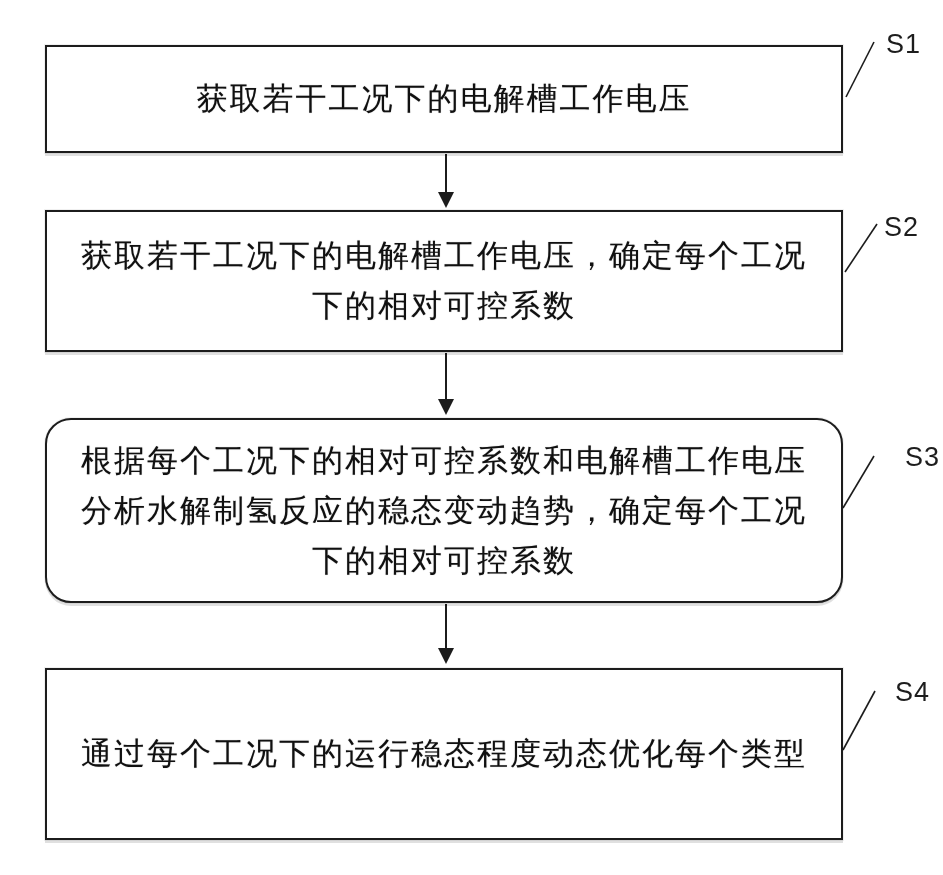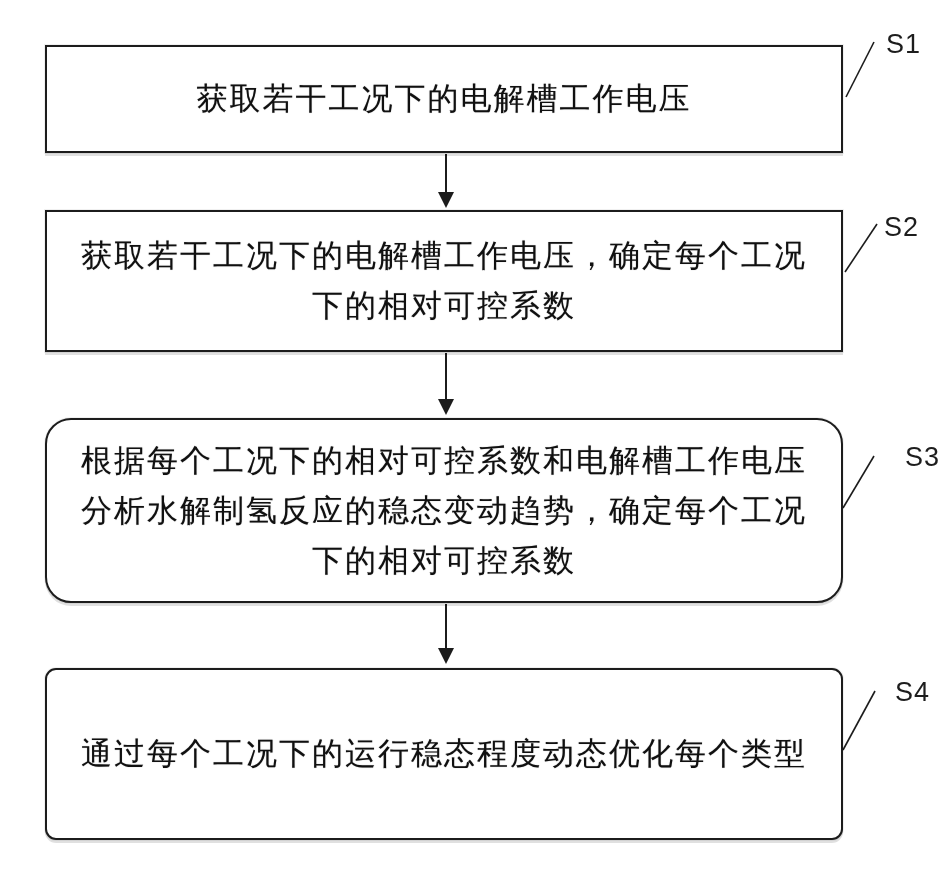--- a/index.html
+++ b/index.html
@@ -42,21 +42,21 @@
     color: #101010;
     font-weight: 400;
     font-size: 31px;
     line-height: 50px;
     letter-spacing: 2px;
     text-shadow: 0 0 1px rgba(0,0,0,0.35);
   }
   .box1 { top: 45px;  height: 108px; }
   .box2 { top: 210px; height: 142px; }
   .box3 { top: 418px; height: 185px; border-radius: 26px; }
-  .box4 { top: 668px; height: 172px; border-radius: 11px; }
+  .box4 { top: 668px; height: 172px; }
   .slabel {
     position: absolute;
     font-family: Liberation Sans, sans-serif;
     font-size: 27px;
     font-weight: 400;
     color: #1d1d1d;
     letter-spacing: 1px;
   }
   .slabel-1 { left: 886px; top: 29px;  }
   .slabel-2 { left: 884px; top: 212px; }

